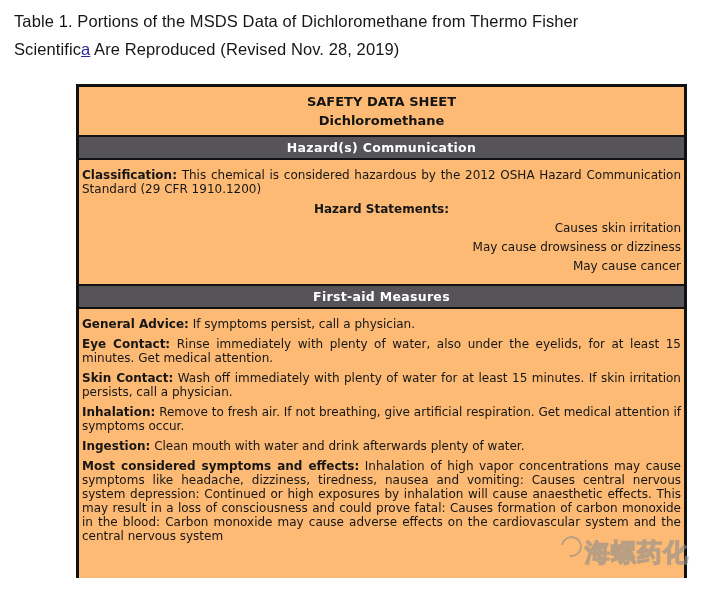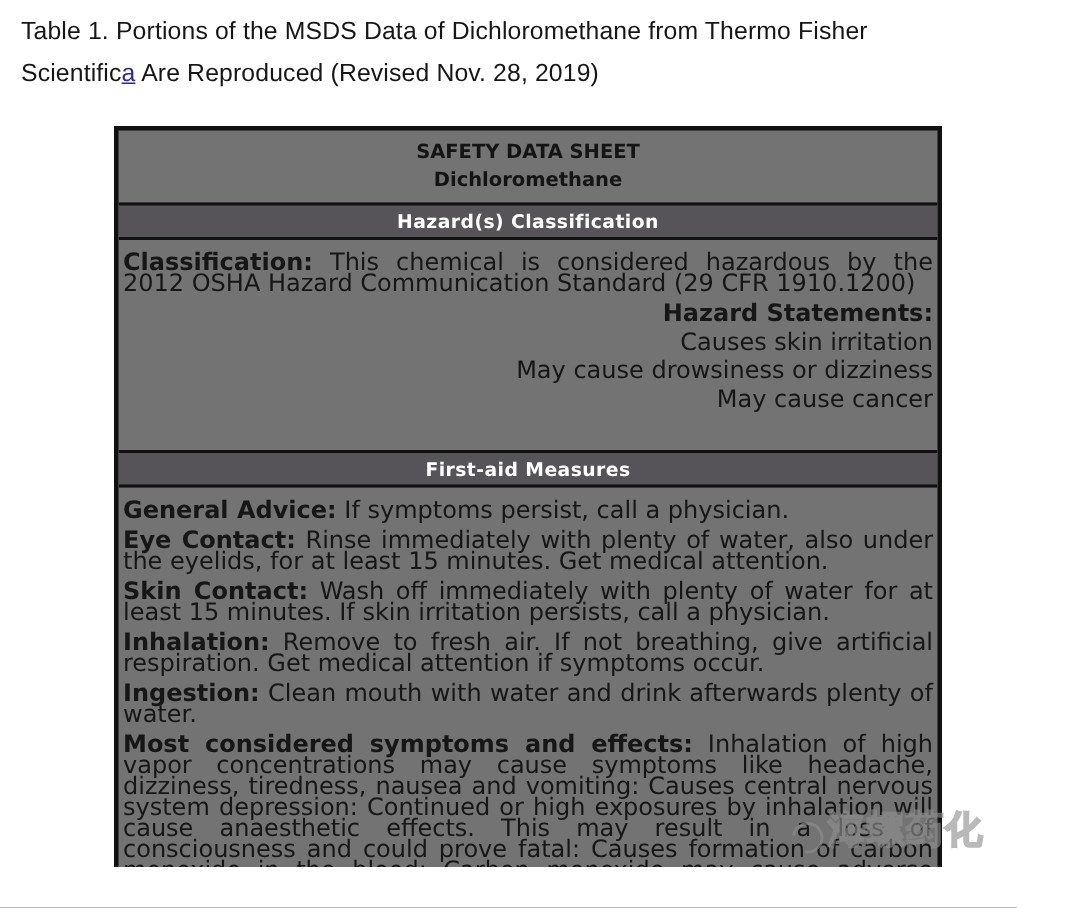--- a/index.html
+++ b/index.html
@@ -26,25 +26,25 @@
   .footnote {
     color: var(--footnote-link, #2a2a9c);
     text-decoration: underline;
     cursor: pointer;
   }
 
   
   .sds-table {
     position: absolute;
     left: 76px; top: 84px;
-    width: 552px; height: 494px;
+    width: 611px; height: 494px;
     box-sizing: border-box;
     border: 3px solid var(--border, #111111);
     border-bottom: none;
-    background: #737373;
+    background: #fdba74;
     overflow: hidden;
   }
   .sds-header {
     text-align: center;
     font-weight: bold;
     font-size: 13px;
     line-height: 19px;
     padding: 5px 0 5px 0;
     color: #141414;
   }
@@ -53,40 +53,40 @@
     color: var(--section-bar-text, #ffffff);
     border-top: 2px solid var(--border, #111111);
     border-bottom: 2px solid var(--border, #111111);
     text-align: center;
     font-weight: bold;
     font-size: 12.5px;
     line-height: 21px;
     letter-spacing: 0.3px;
   }
   .cell {
-    padding: 8px 3px 22px 3px;
-    font-size: 16px;
+    padding: 8px 3px 6px 3px;
+    font-size: 12px;
     line-height: 14px;
     color: #161616;
   }
   .para {
     margin: 0 0 6px 0;
     text-align: justify;
   }
-  .bold-line { font-weight: bold; text-align: right; margin-bottom: 5px; }
+  .bold-line { font-weight: bold; text-align: center; margin-bottom: 5px; }
   .statement { margin: 0 0 5px 0; text-align: right; line-height: 14px; }
   .cell b { font-weight: bold; }
 
   
   .watermark {
     position: absolute;
-    left: 528px; top: 536px;
+    left: 561px; top: 536px;
     z-index: 5;
     display: flex;
-    align-items: flex-end;
+    align-items: flex-start;
     opacity: 0.62;
     pointer-events: none;
     white-space: nowrap;
   }
   .wm-logo {
     display: inline-block;
     width: 17px; height: 17px;
     border: 2.5px solid var(--watermark, #8f8f8f);
     border-radius: 50%;
     border-left-color: transparent;
@@ -110,21 +110,21 @@
   <div><span>Scientific</span><span class="footnote">a</span><span> Are Reproduced (Revised Nov. 28, 2019)</span></div>
 </div>
 
 <div class="sds-table">
 
   <div class="sds-header">
     <div>SAFETY DATA SHEET</div>
     <div>Dichloromethane</div>
   </div>
 
-  <div class="section-bar">Hazard(s) Classification</div>
+  <div class="section-bar">Hazard(s) Communication</div>
 
   <div class="cell">
     <p class="para">
       <b>Classification:</b>
       <span>This chemical is considered hazardous by the 2012 OSHA Hazard Communication Standard (29 CFR 1910.1200)</span>
     </p>
     <p class="para bold-line">Hazard Statements:</p>
     <p class="statement">Causes skin irritation</p>
     <p class="statement">May cause drowsiness or dizziness</p>
     <p class="statement">May cause cancer</p>

